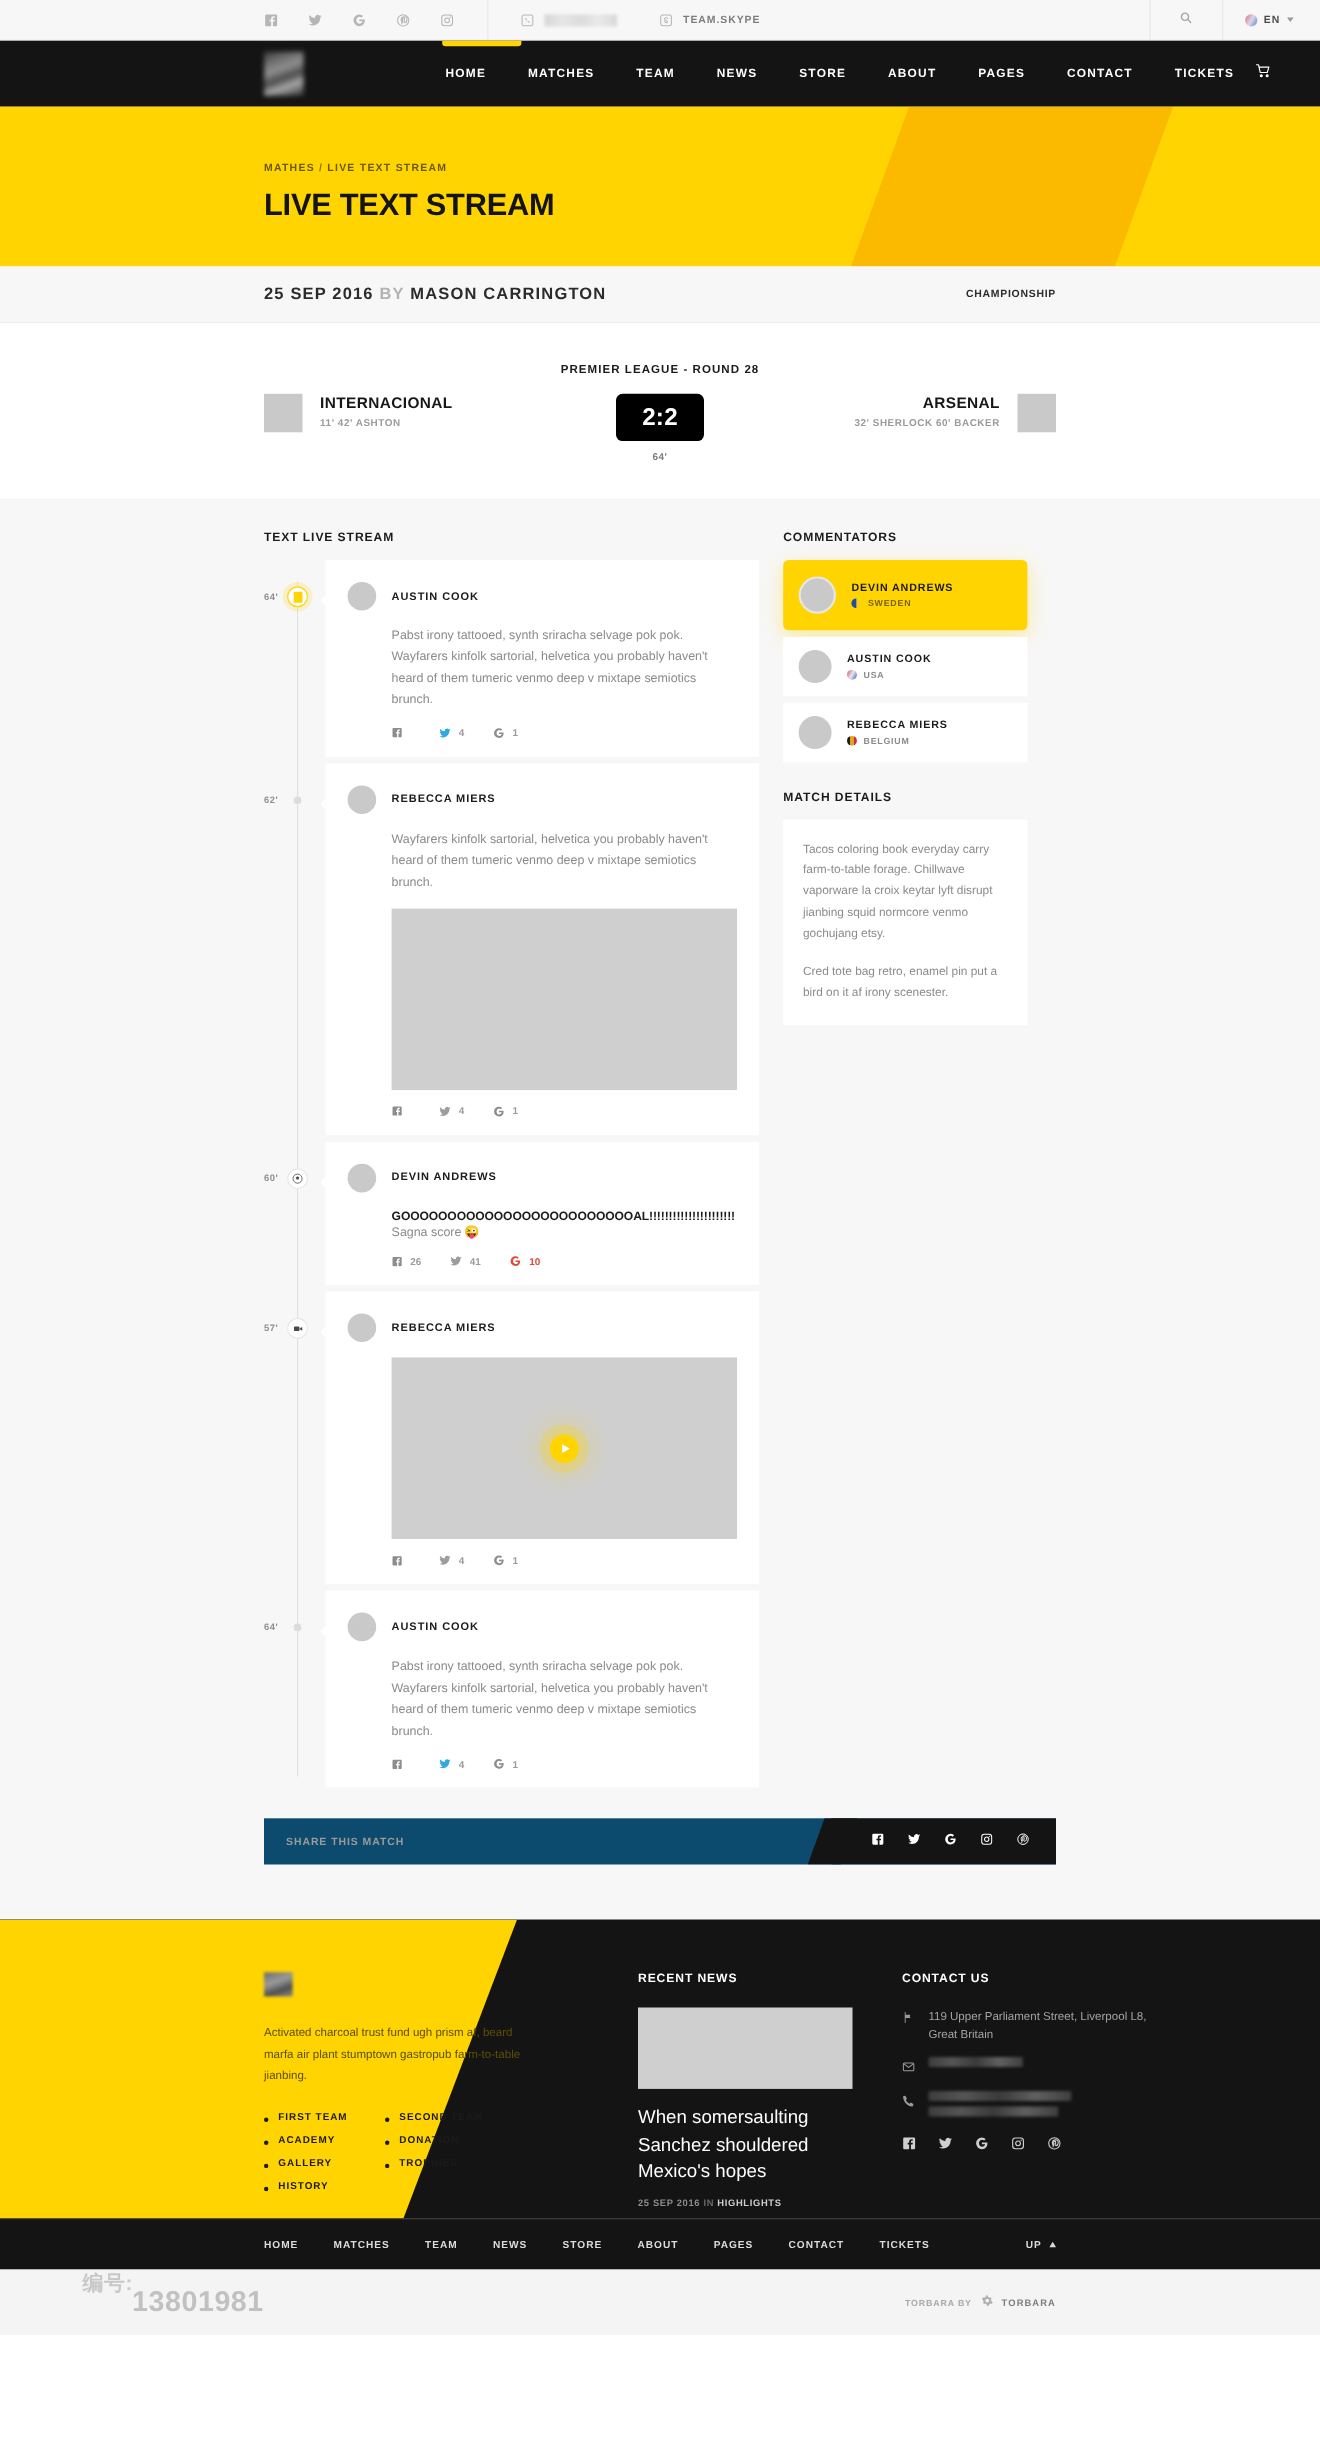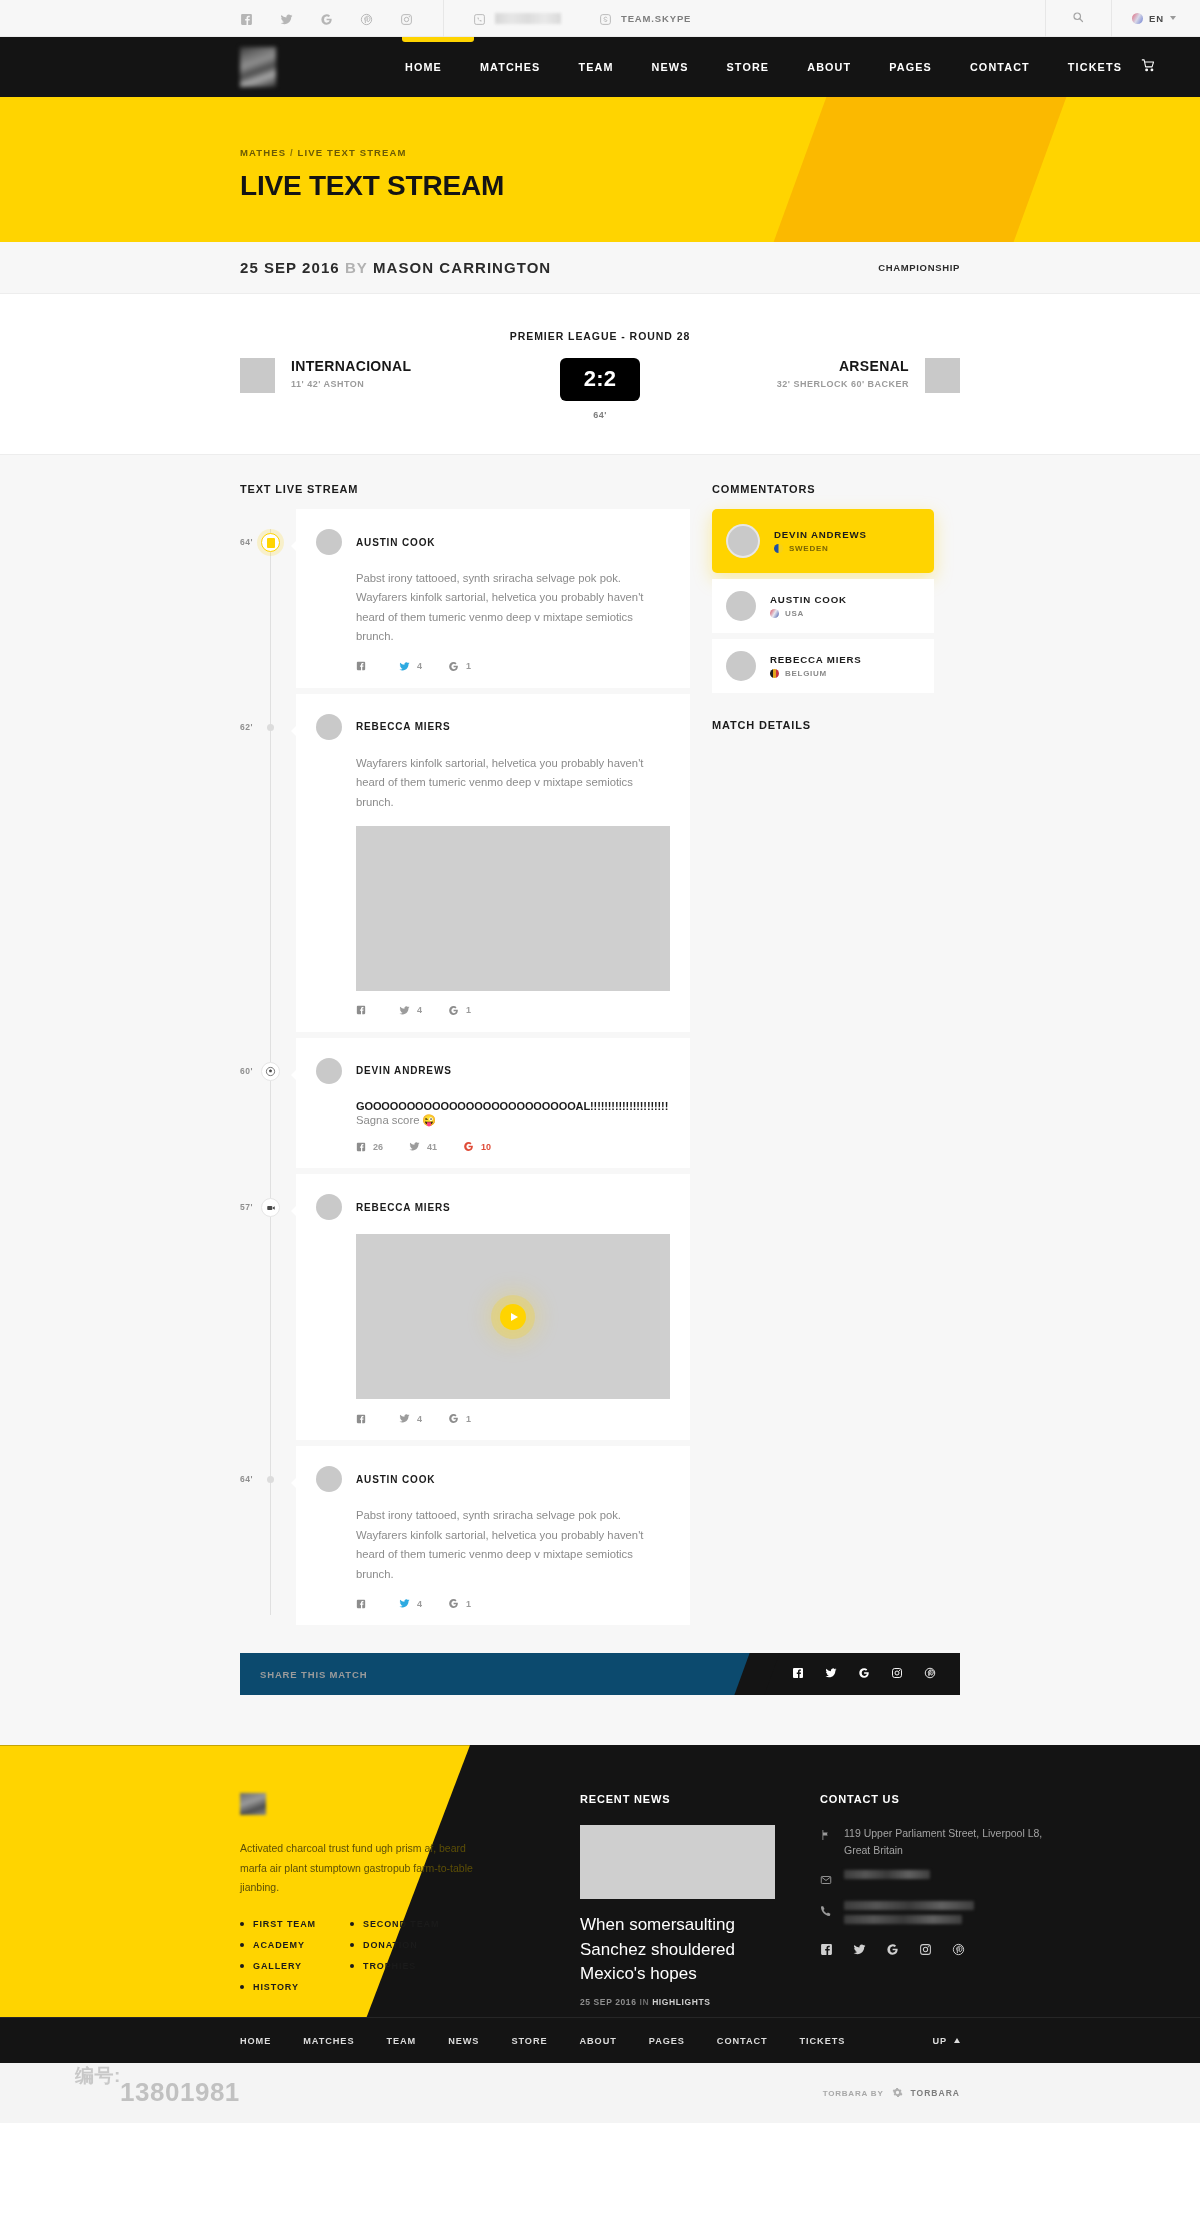--- a/index.html
+++ b/index.html
@@ -320,21 +320,21 @@
   .footer-inner { position: relative; z-index: 2; width: 1200px; display: flex; padding-top: 48px; }
   .fcol-1 { width: 240px; margin-left: 240px; }
   .flogo {
     width: 26px; height: 22px; margin-bottom: 24px;
     background: linear-gradient(160deg,#6b6b6b,#9a9a9a 40%,#4f4f4f 70%,#8b8b8b);
     filter: blur(1.6px);
   }
   .fdesc { font-size: 10.5px; line-height: 1.85; color: #5d4f06; margin-bottom: 22px; }
   .flinks { display: flex; gap: 34px; }
   .flinks ul { list-style: none; }
-  .flinks li { display: flex; align-items: center; gap: 9px; margin-bottom: 11px; }
+  .flinks li { display: flex; align-items: flex-end; gap: 9px; margin-bottom: 11px; }
   .fbullet { width: 4px; height: 4px; border-radius: 50%; background: #1b1b1b; display: inline-block; }
   .flinks a { font-size: 9px; font-weight: 700; letter-spacing: 0.1em; color: #1b1b1b; text-decoration: none; }
 
   .fcol-2 { width: 200px; margin-left: 100px; }
   .fcol-3 { width: 230px; margin-left: 40px; }
   .ftitle { font-size: 11px; font-weight: 800; letter-spacing: 0.075em; color: #fff; margin-bottom: 20px; }
   .fnews-img { width: 195px; height: 74px; background: #cfcfcf; margin-bottom: 14px; }
   .fnews-title { font-size: 17px; font-weight: 400; line-height: 1.45; color: #fff; margin-bottom: 10px; }
   .fnews-meta { font-size: 8.5px; font-weight: 700; letter-spacing: 0.07em; color: #8d8d8d; }
   .fnews-meta .in { color: #6a6a6a; font-weight: 600; }
@@ -792,20 +792,24 @@
           <div>
             <div class="comm-name">REBECCA MIERS</div>
             <div class="comm-country">
               <span class="comm-flag" style="background:linear-gradient(90deg,#1b1b1b 33%,#e3a41d 33% 66%,#c8313c 66%)"></span>
               <span class="comm-cname">BELGIUM</span>
             </div>
           </div>
         </div>
 
         <div class="sec-title md-title">MATCH DETAILS</div>
+        <div class="md-box">
+          <p>Tacos coloring book everyday carry farm-to-table forage. Chillwave vaporware la croix keytar lyft disrupt jianbing squid normcore venmo gochujang etsy.</p>
+          <p>Cred tote bag retro, enamel pin put a bird on it af irony scenester.</p>
+        </div>
       </div>
     </div>
 
     <div style="width:720px;margin-left:240px;">
       <div class="share-bar">
         <div class="share-label">SHARE THIS MATCH</div>
         <div class="share-dark">
           <a href="#" class="ic"><svg viewBox="0 0 24 24" width="12" height="12" fill="currentColor">
                 <path d="M4 2h16a2 2 0 0 1 2 2v16a2 2 0 0 1-2 2h-5v-8h2.7l.4-3H15v-1.8c0-.9.25-1.5 1.5-1.5H18V5.1c-.3 0-1.2-.1-2.2-.1-2.2 0-3.8 1.35-3.8 3.85V11H9.5v3H12v8H4a2 2 0 0 1-2-2V4a2 2 0 0 1 2-2z"></path>
               </svg></a>

